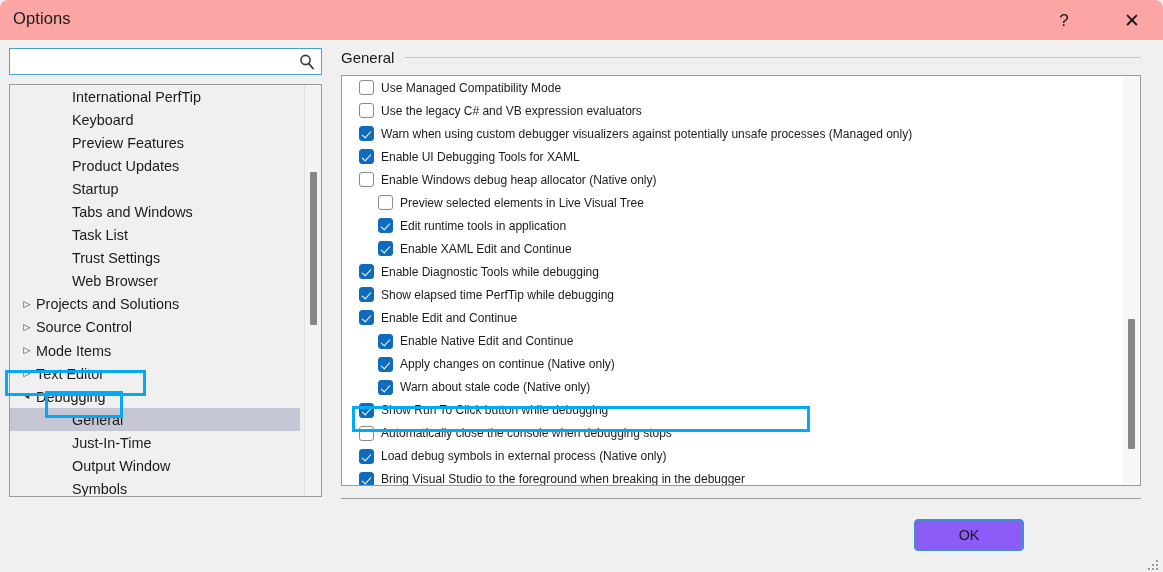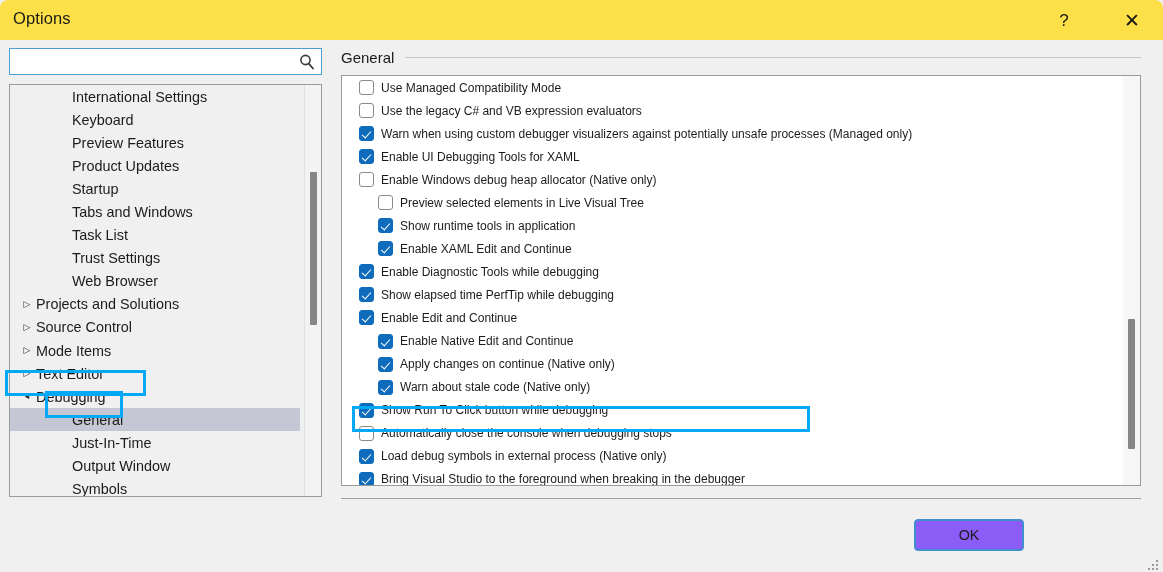--- a/index.html
+++ b/index.html
@@ -24,21 +24,21 @@
     box-sizing: border-box;
     overflow: hidden;
   }
 
   
   #titlebar {
     position: absolute;
     left: 0; top: 0;
     width: 1163px;
     height: 40px;
-    background: #fde047;
+    background: #fca5a5;
     border-top-left-radius: 8px;
     border-top-right-radius: 8px;
   }
   #title-text {
     position: absolute;
     left: 13px; top: 9px;
     font-size: 16.5px;
     color: #1b1b1b;
     letter-spacing: 0.1px;
   }
@@ -309,21 +309,21 @@
         <circle cx="8.5" cy="8" r="4.6" fill="none" stroke="#3b3b3b" stroke-width="1.6"></circle>
         <line x1="11.8" y1="11.6" x2="16" y2="16.5" stroke="#3b3b3b" stroke-width="1.8" stroke-linecap="round"></line>
       </svg>
     </span>
   </div>
 
   <div id="tree-panel">
     <div id="tree-list">
         <div class="tree-row indent-0">
           <span class="tree-expander"></span>
-          <span class="tree-label" style="padding-left: 18px;">International Settings</span>
+          <span class="tree-label" style="padding-left: 18px;">International PerfTip</span>
         </div>
         <div class="tree-row indent-0">
           <span class="tree-expander"></span>
           <span class="tree-label" style="padding-left: 18px;">Keyboard</span>
         </div>
         <div class="tree-row indent-0">
           <span class="tree-expander"></span>
           <span class="tree-label" style="padding-left: 18px;">Preview Features</span>
         </div>
         <div class="tree-row indent-0">
@@ -418,21 +418,21 @@
         <div class="opt-row lvl-0">
           <span class="cb unchecked"></span>
           <span class="opt-label">Enable Windows debug heap allocator (Native only)</span>
         </div>
         <div class="opt-row lvl-1">
           <span class="cb unchecked"></span>
           <span class="opt-label">Preview selected elements in Live Visual Tree</span>
         </div>
         <div class="opt-row lvl-1">
           <span class="cb checked"></span>
-          <span class="opt-label">Show runtime tools in application</span>
+          <span class="opt-label">Edit runtime tools in application</span>
         </div>
         <div class="opt-row lvl-1">
           <span class="cb checked"></span>
           <span class="opt-label">Enable XAML Edit and Continue</span>
         </div>
         <div class="opt-row lvl-0">
           <span class="cb checked"></span>
           <span class="opt-label">Enable Diagnostic Tools while debugging</span>
         </div>
         <div class="opt-row lvl-0">

